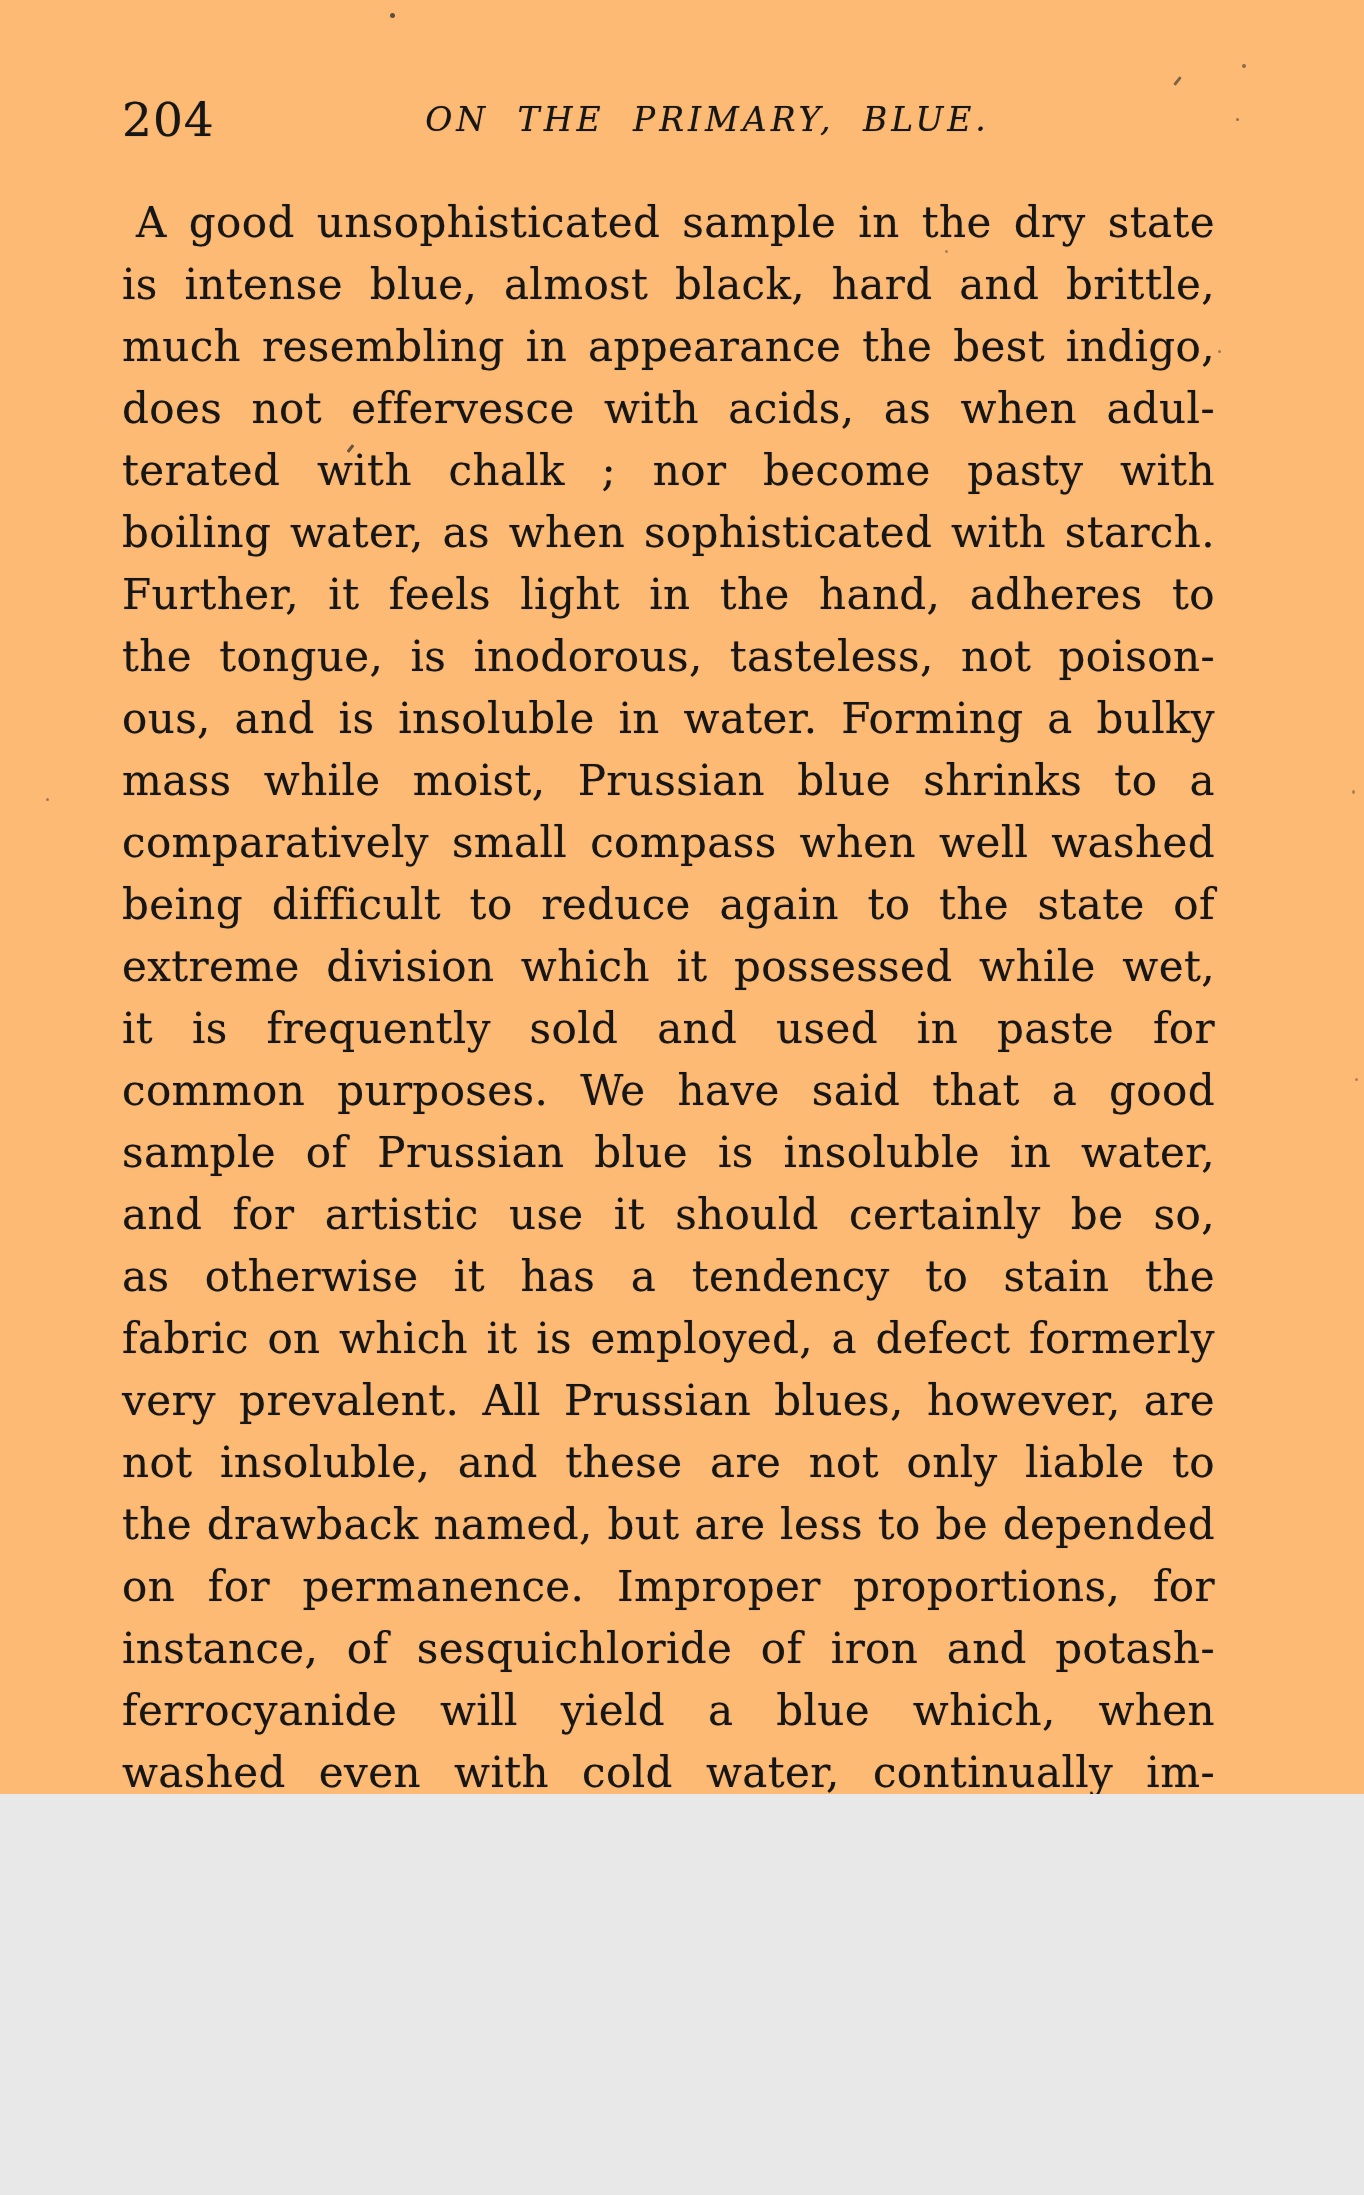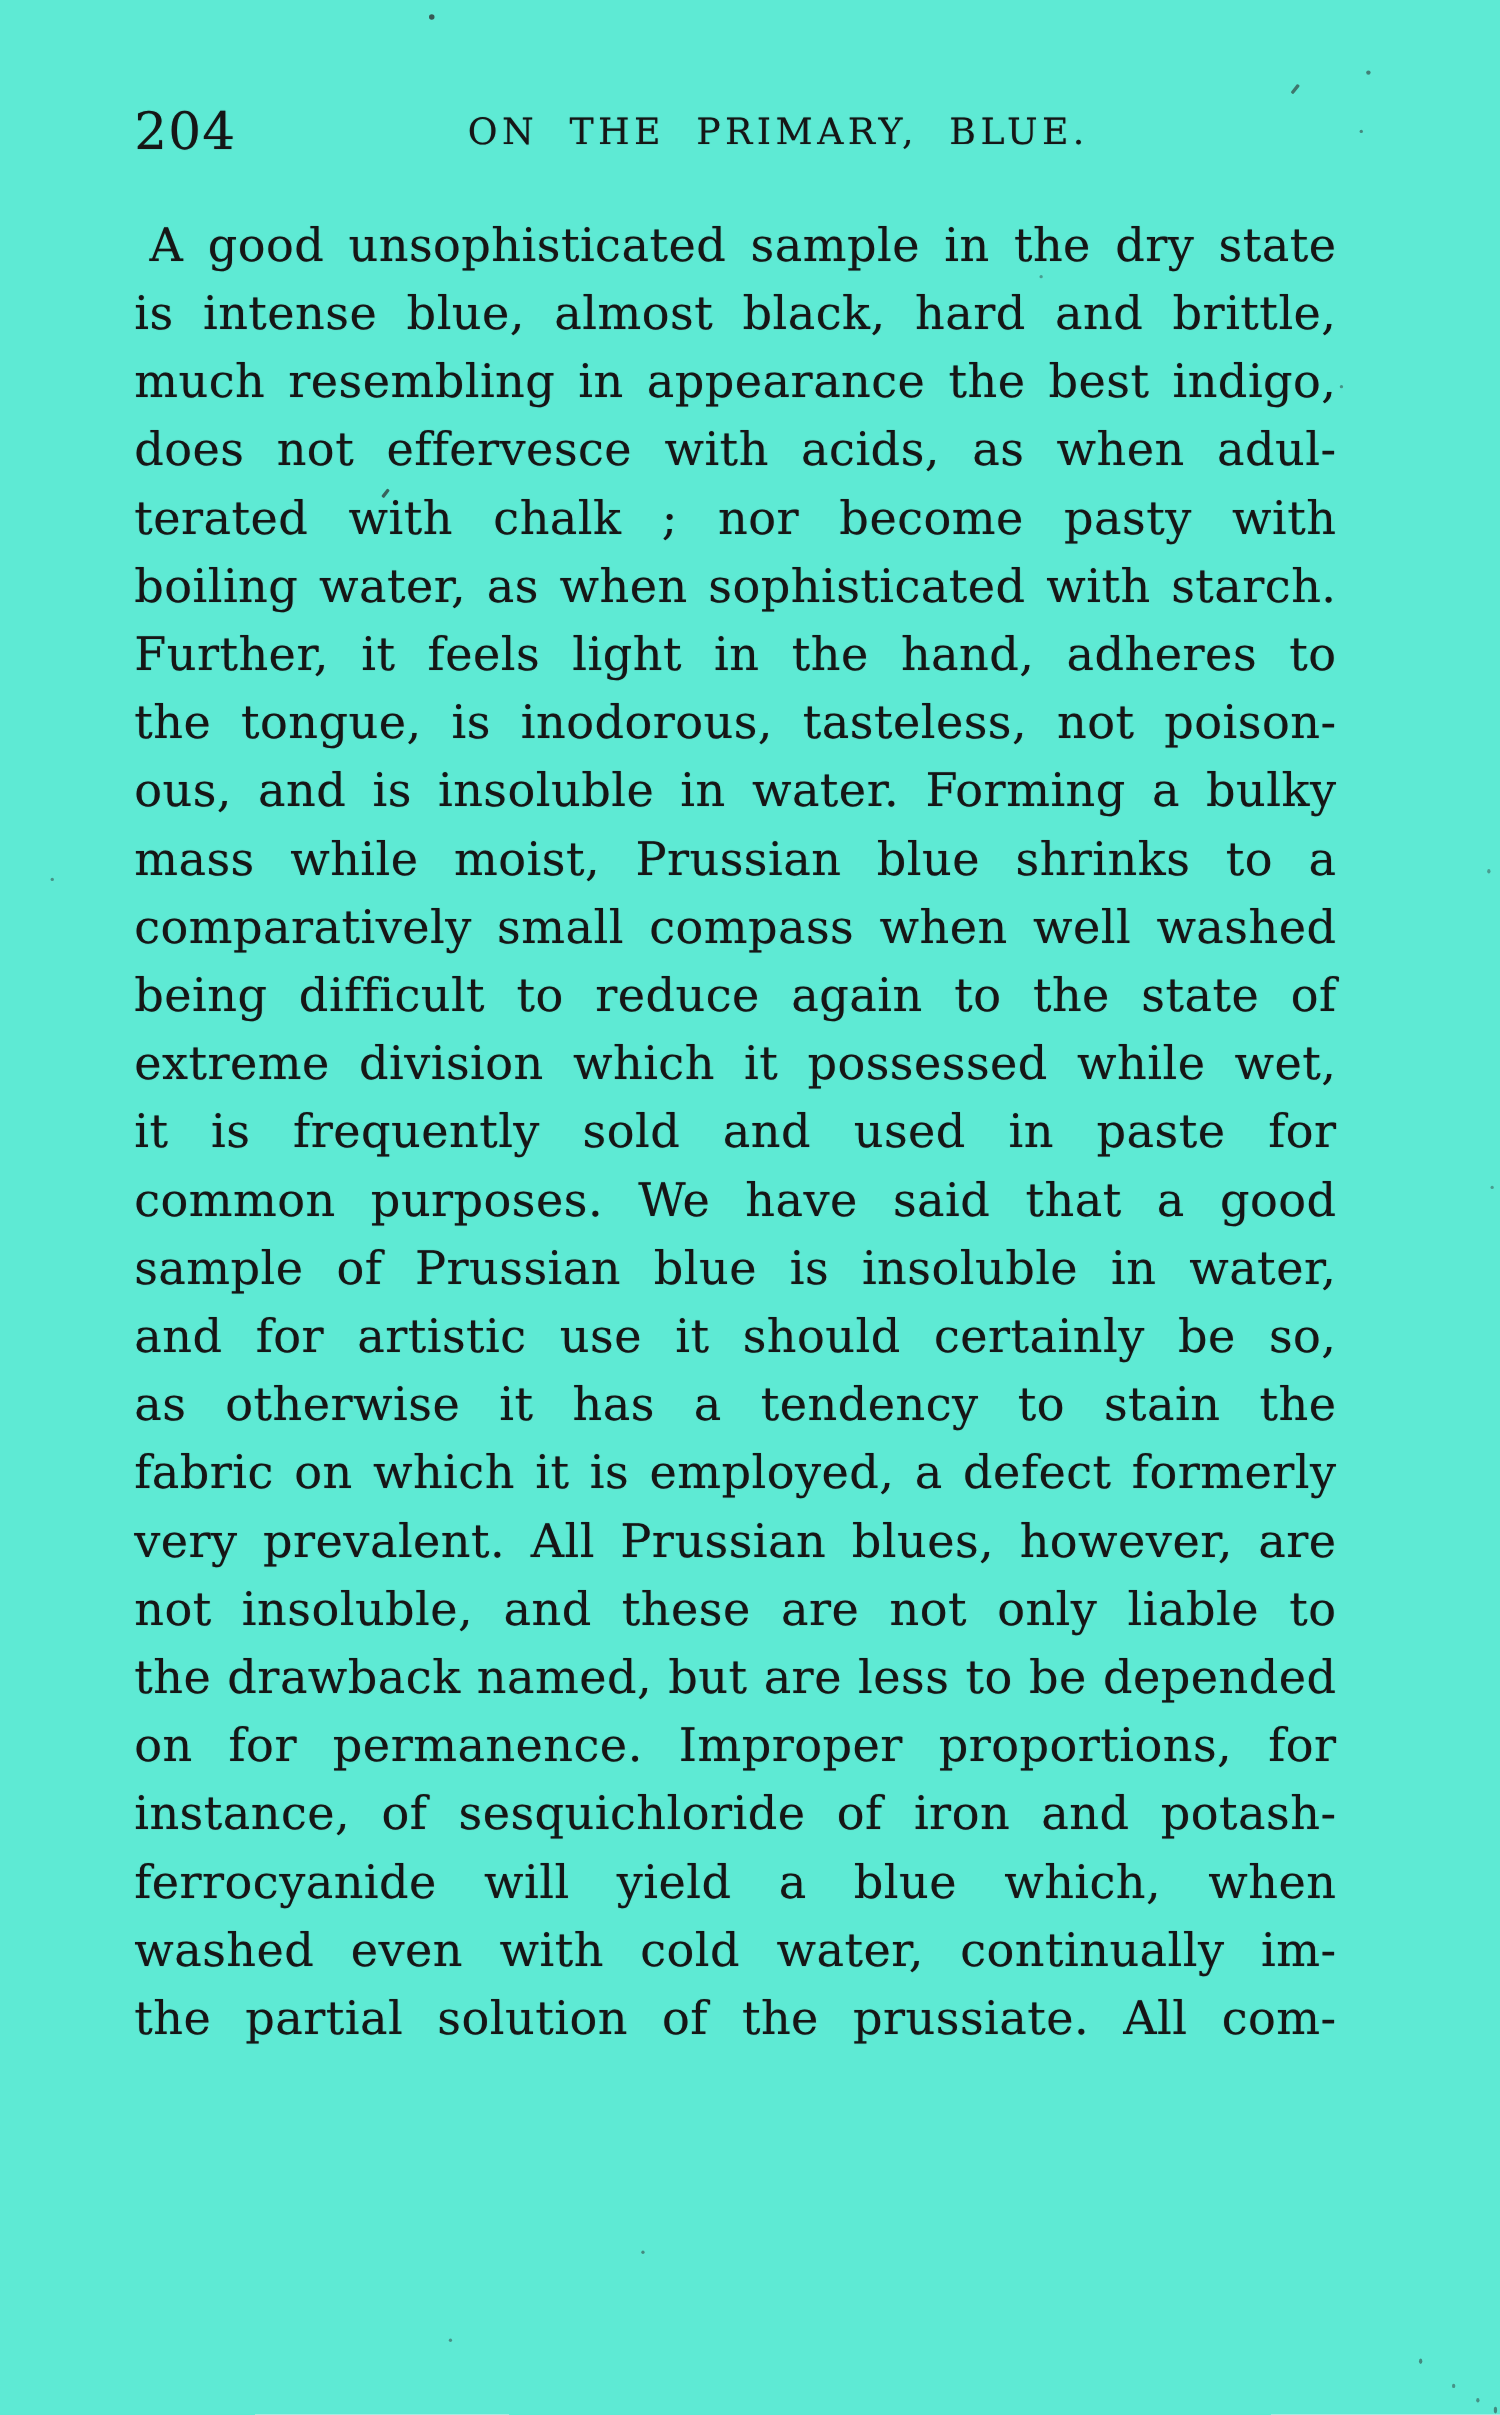--- a/index.html
+++ b/index.html
@@ -3,22 +3,22 @@
 <meta charset="utf-8">
 <style>
   html, body {
     margin: 0;
     padding: 0;
     background: #e8e8e8;
   }
   .page {
     position: relative;
     width: 1364px;
-    height: 2195px;
-    background: #5eead4;
+    height: 1794px;
+    background: #fdba74;
     overflow: hidden;
     font-family: "DejaVu Serif", "Liberation Serif", serif;
     color: #161616;
   }
   .page-number {
     position: absolute;
     left: 122px;
     top: 94px;
     font-size: 47px;
     line-height: 52px;
@@ -30,20 +30,21 @@
     left: 160px;
     top: 100px;
     width: 1095px;
     text-align: center;
     font-size: 33px;
     line-height: 40px;
     letter-spacing: 4px;
     word-spacing: 14px;
     text-shadow: 0 0 1px rgba(0,0,0,0.45);
     white-space: nowrap;
+    font-style: italic;
   }
   .body-block {
     position: absolute;
     left: 122px;
     top: 192px;
     width: 1093px;
   }
   .line {
     height: 62px;
     line-height: 62px;

